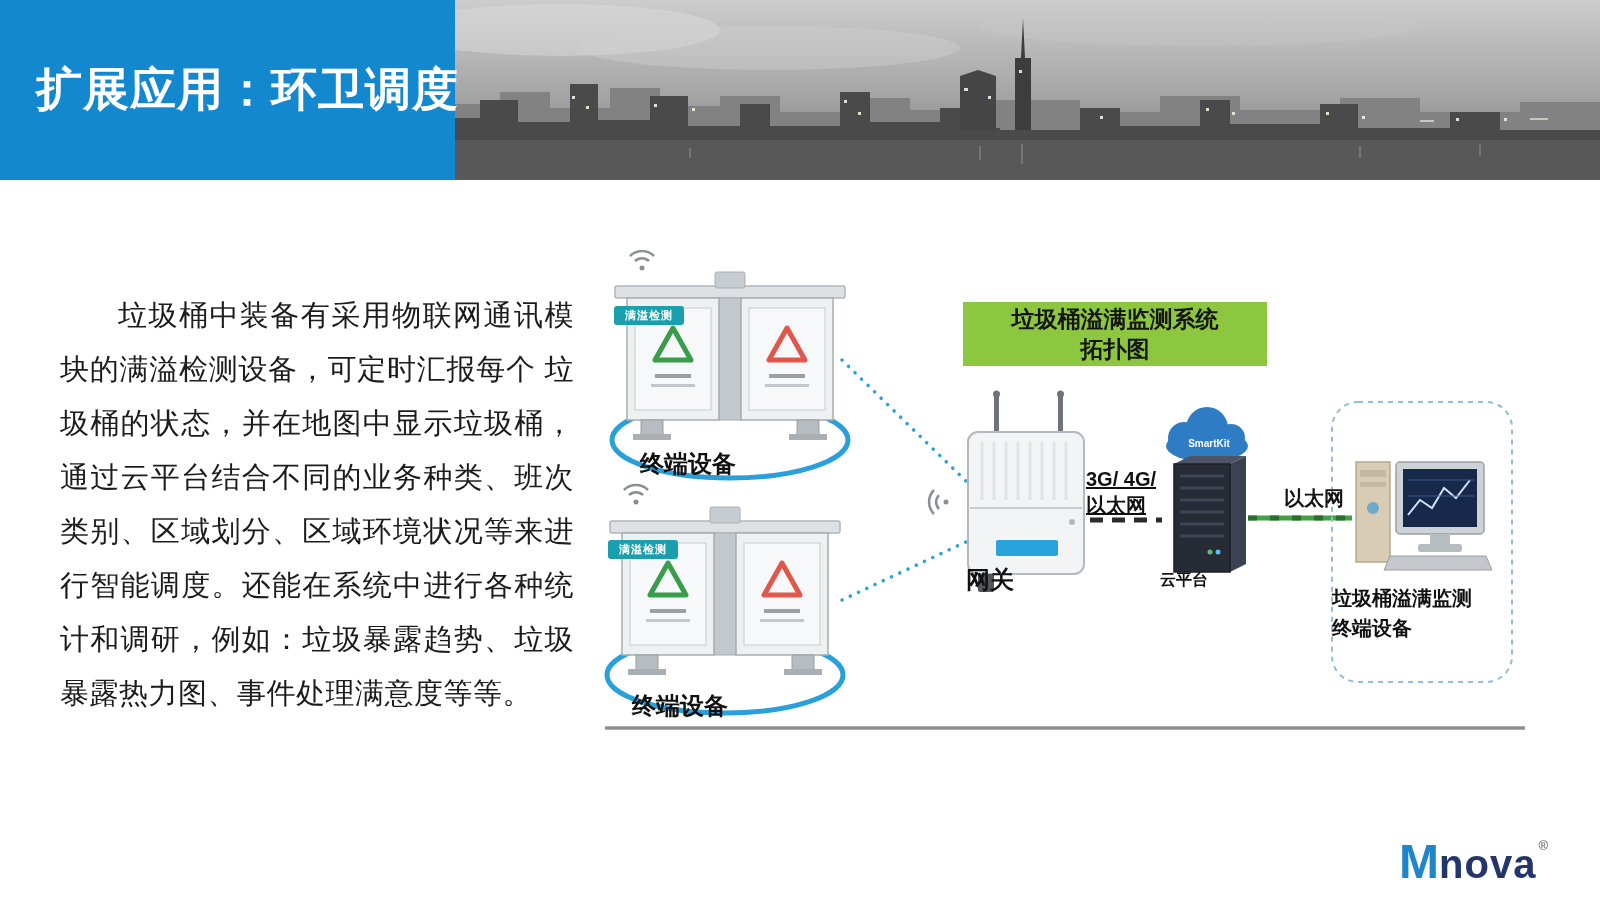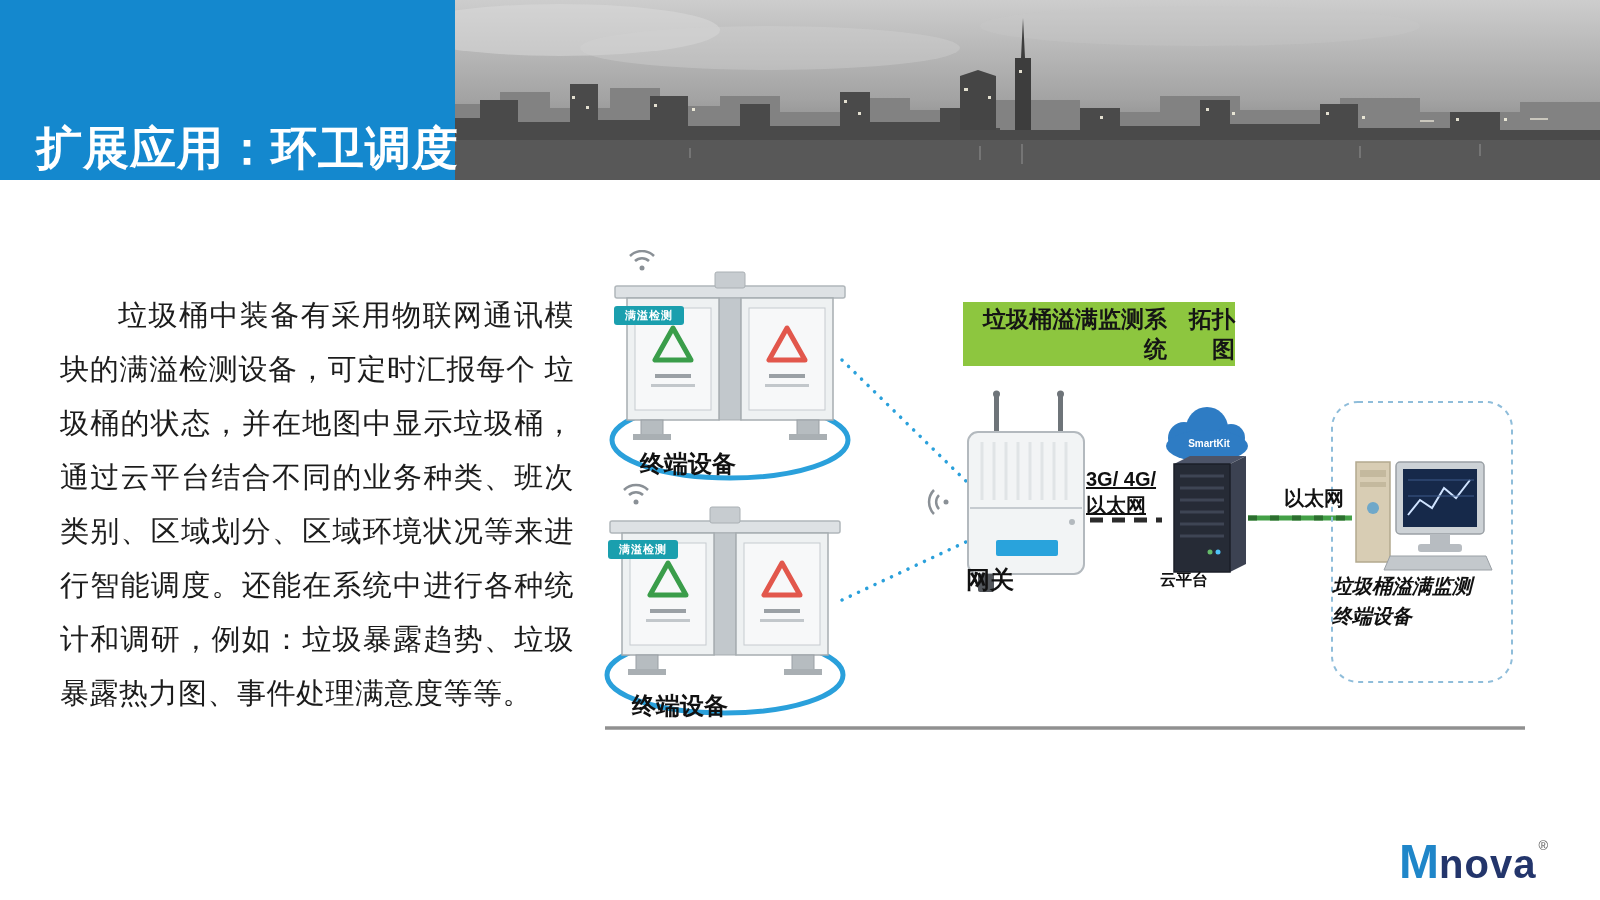--- a/index.html
+++ b/index.html
@@ -3,40 +3,40 @@
 <meta charset="utf-8">
 <style>
   * { margin:0; padding:0; box-sizing:border-box; }
   html,body { width:1600px; height:900px; }
   body { font-family:"Liberation Sans","DejaVu Sans",sans-serif; background:#fff; overflow:hidden; }
   .slide { position:relative; width:1600px; height:900px; background:#ffffff; }
 
   
   .header { position:absolute; top:0; left:0; width:1600px; height:180px; }
   .header-photo { position:absolute; left:440px; top:0; width:1160px; height:180px; }
-  .header-band { position:absolute; left:0; top:0; width:455px; height:180px; background:#1488CE; display:flex; align-items:flex-end; z-index:2; }
+  .header-band { position:absolute; left:0; top:0; width:455px; height:180px; background:#1488CE; display:flex; align-items:center; z-index:2; }
   .slide-title { color:#ffffff; font-size:46px; font-weight:bold; padding-left:36px; letter-spacing:1px; white-space:nowrap; }
 
   
   .body-text { position:absolute; left:60px; top:288px; width:514px; font-size:29px; line-height:54px;
                color:#1c1c1c; text-align:justify; text-indent:2em; letter-spacing:.5px; }
 
   
   .diagram-canvas { position:absolute; left:590px; top:250px; width:940px; height:490px; }
-  .diagram-title { position:absolute; left:963px; top:302px; width:272px; height:64px; background:#8DC63F;
-                   display:flex; flex-direction:row; justify-content:center; align-items:center;
+  .diagram-title { position:absolute; left:963px; top:302px; width:304px; height:64px; background:#8DC63F;
+                   display:flex; flex-direction:column; justify-content:center; align-items:center;
                    font-weight:bold; color:#151515; font-size:23px; line-height:30px; z-index:3;text-align:right; }
   .dlabel { position:absolute; font-weight:bold; color:#111; text-align:left; z-index:3; }
   .lbl-terminal-1 { left:640px; top:448px; width:180px; font-size:24px; }
   .lbl-terminal-2 { left:632px; top:690px; width:180px; font-size:24px; }
   .lbl-gateway    { left:966px; top:564px; width:120px; font-size:24px; }
   .lbl-cloudplat  { left:1160px; top:570px; width:100px; font-size:16px; }
   .lbl-3g4g       { left:1086px; top:466px; width:84px; font-size:20px; line-height:26px; text-align:left;text-decoration:underline; }
   .lbl-ethernet   { left:1284px; top:485px; width:70px; font-size:20px; }
-  .lbl-platform   { left:1332px; top:571px; width:180px; font-size:20px; line-height:30px;font-style:italic; }
+  .lbl-platform   { left:1332px; top:583px; width:180px; font-size:20px; line-height:30px; }
   .lbl-smartkit   { position:absolute; left:1167px; top:438px; width:84px; text-align:center; color:#ffffff;
                     font-size:10px; font-weight:bold; z-index:3; }
   .badge { position:absolute; background:#1a9fae; color:#fff; font-size:11px; font-weight:bold;
            padding:2px 11px; border-radius:3px; z-index:3; letter-spacing:1px; }
   .badge-1 { left:614px; top:306px; }
   .badge-2 { left:608px; top:540px; }
 
   
   .logo { position:absolute; right:52px; bottom:14px; display:flex; align-items:baseline; }
   .logo-m    { font-size:48px; font-weight:800; color:#1F86C9; line-height:1; }

